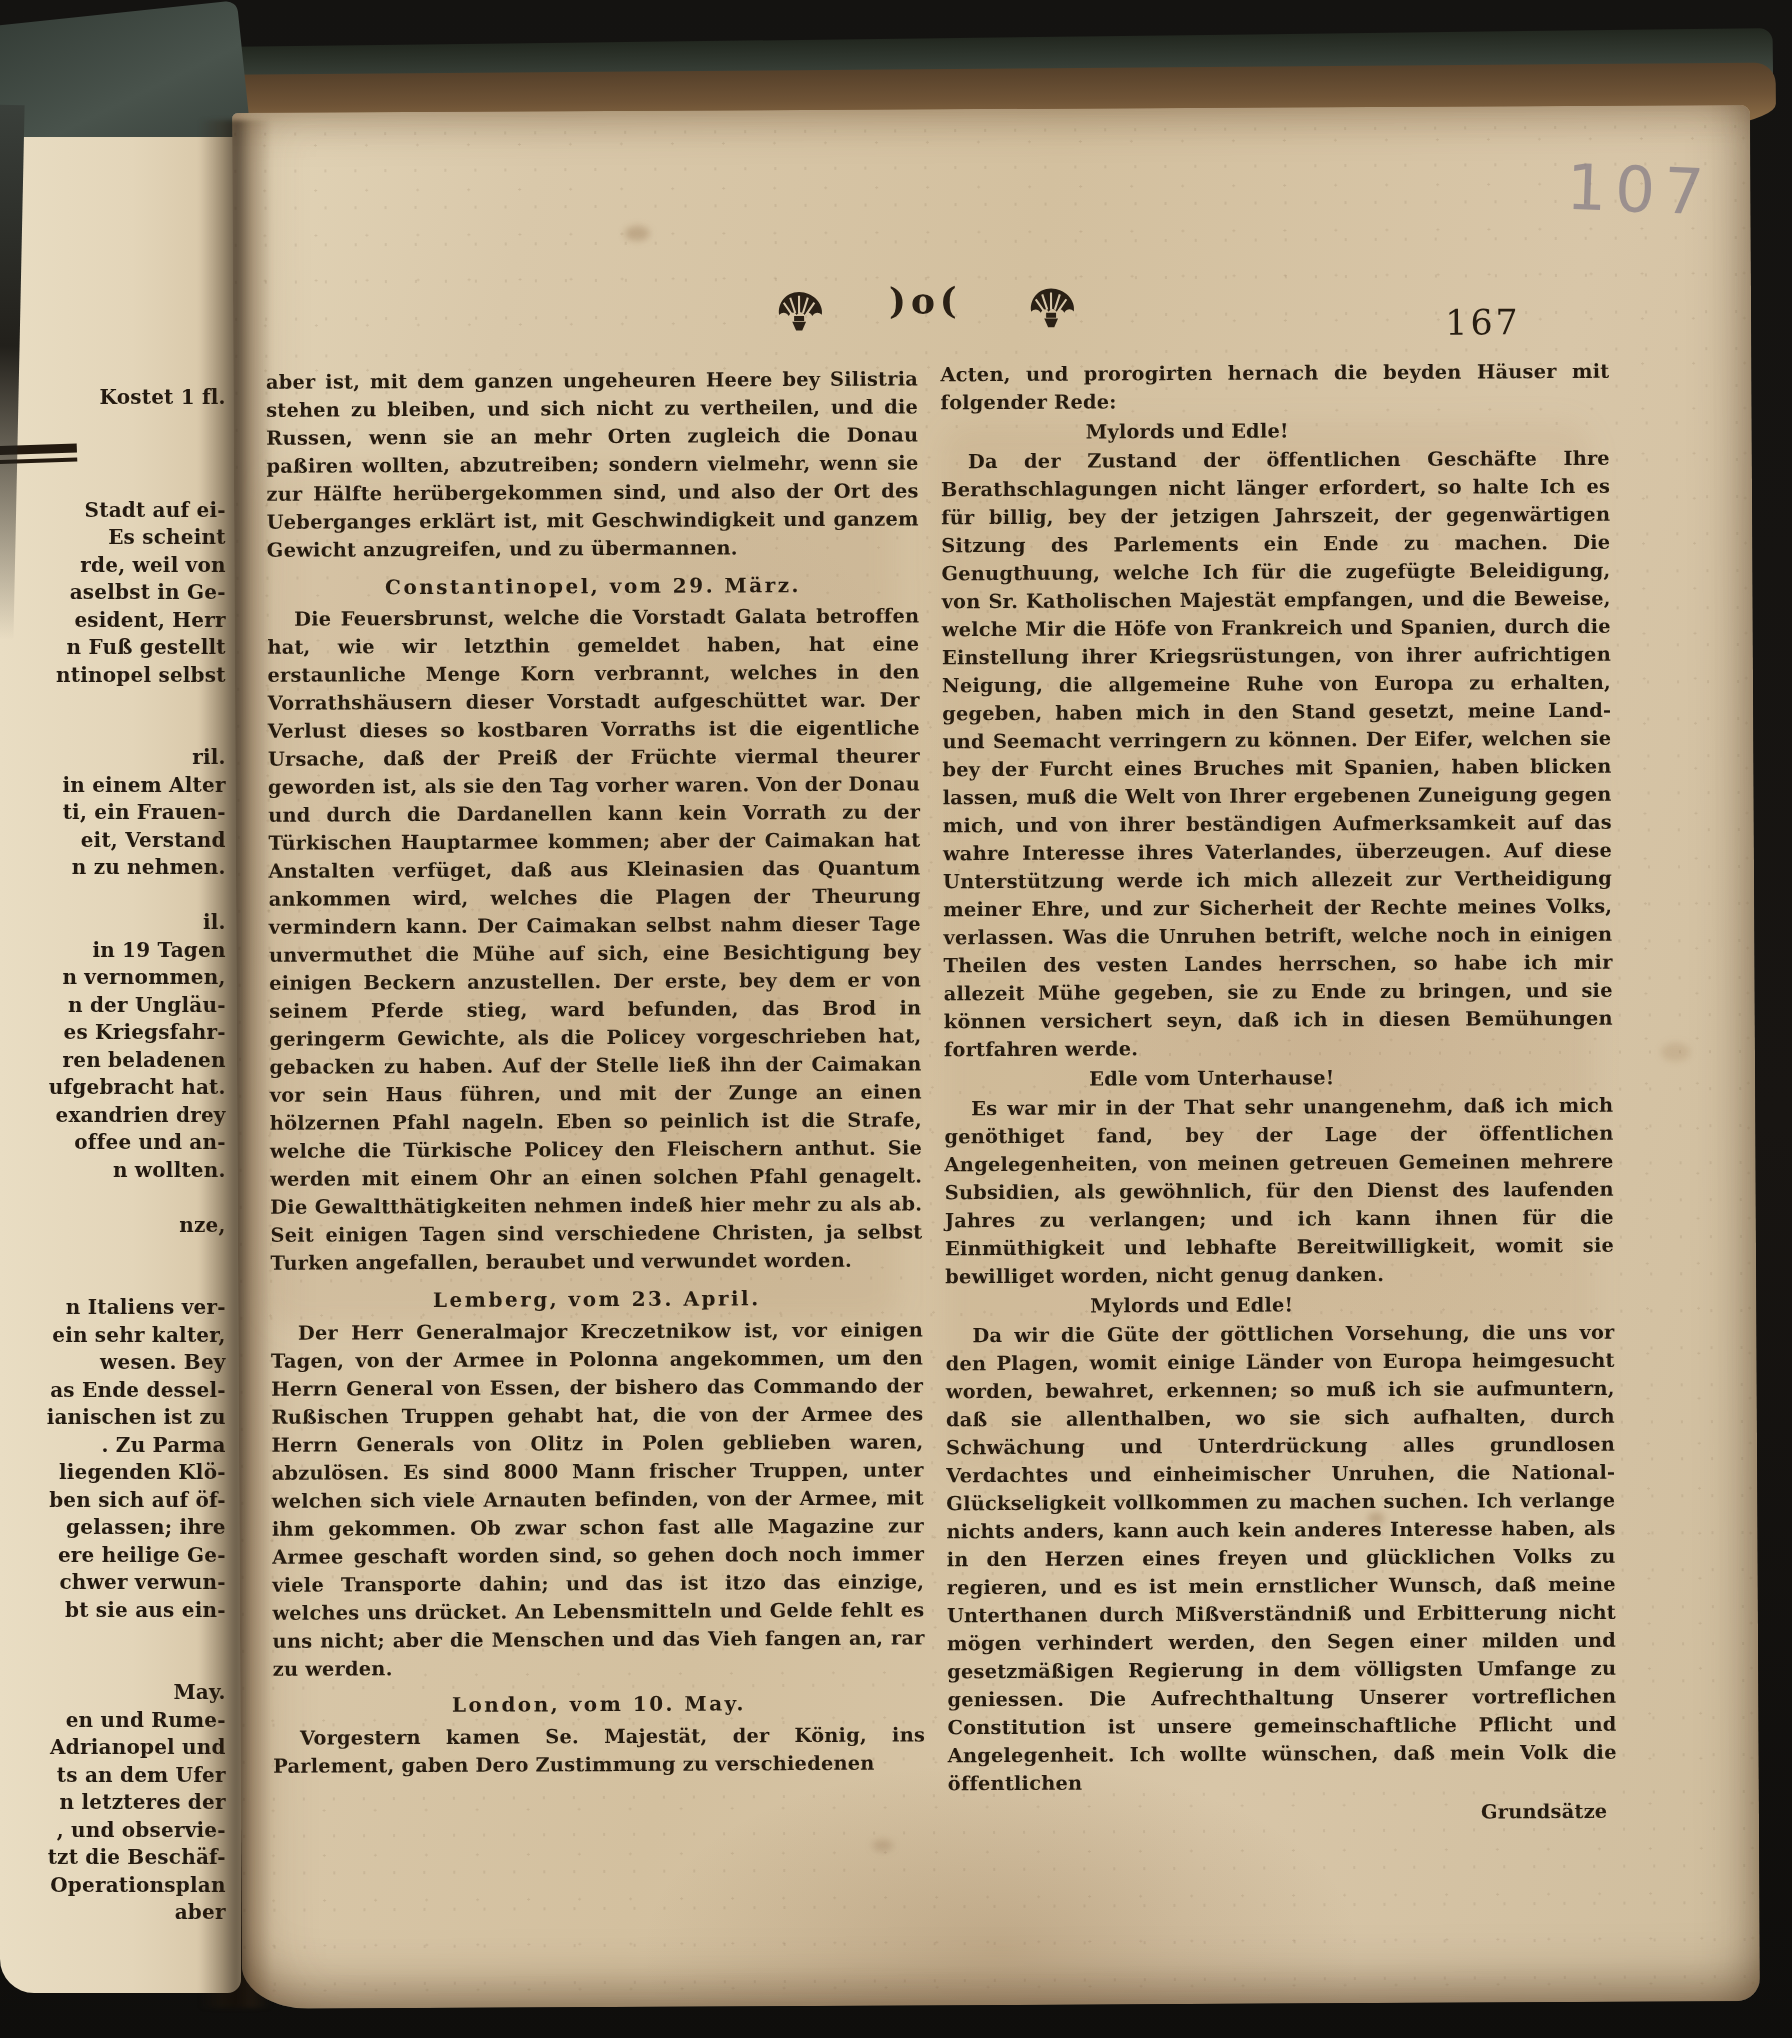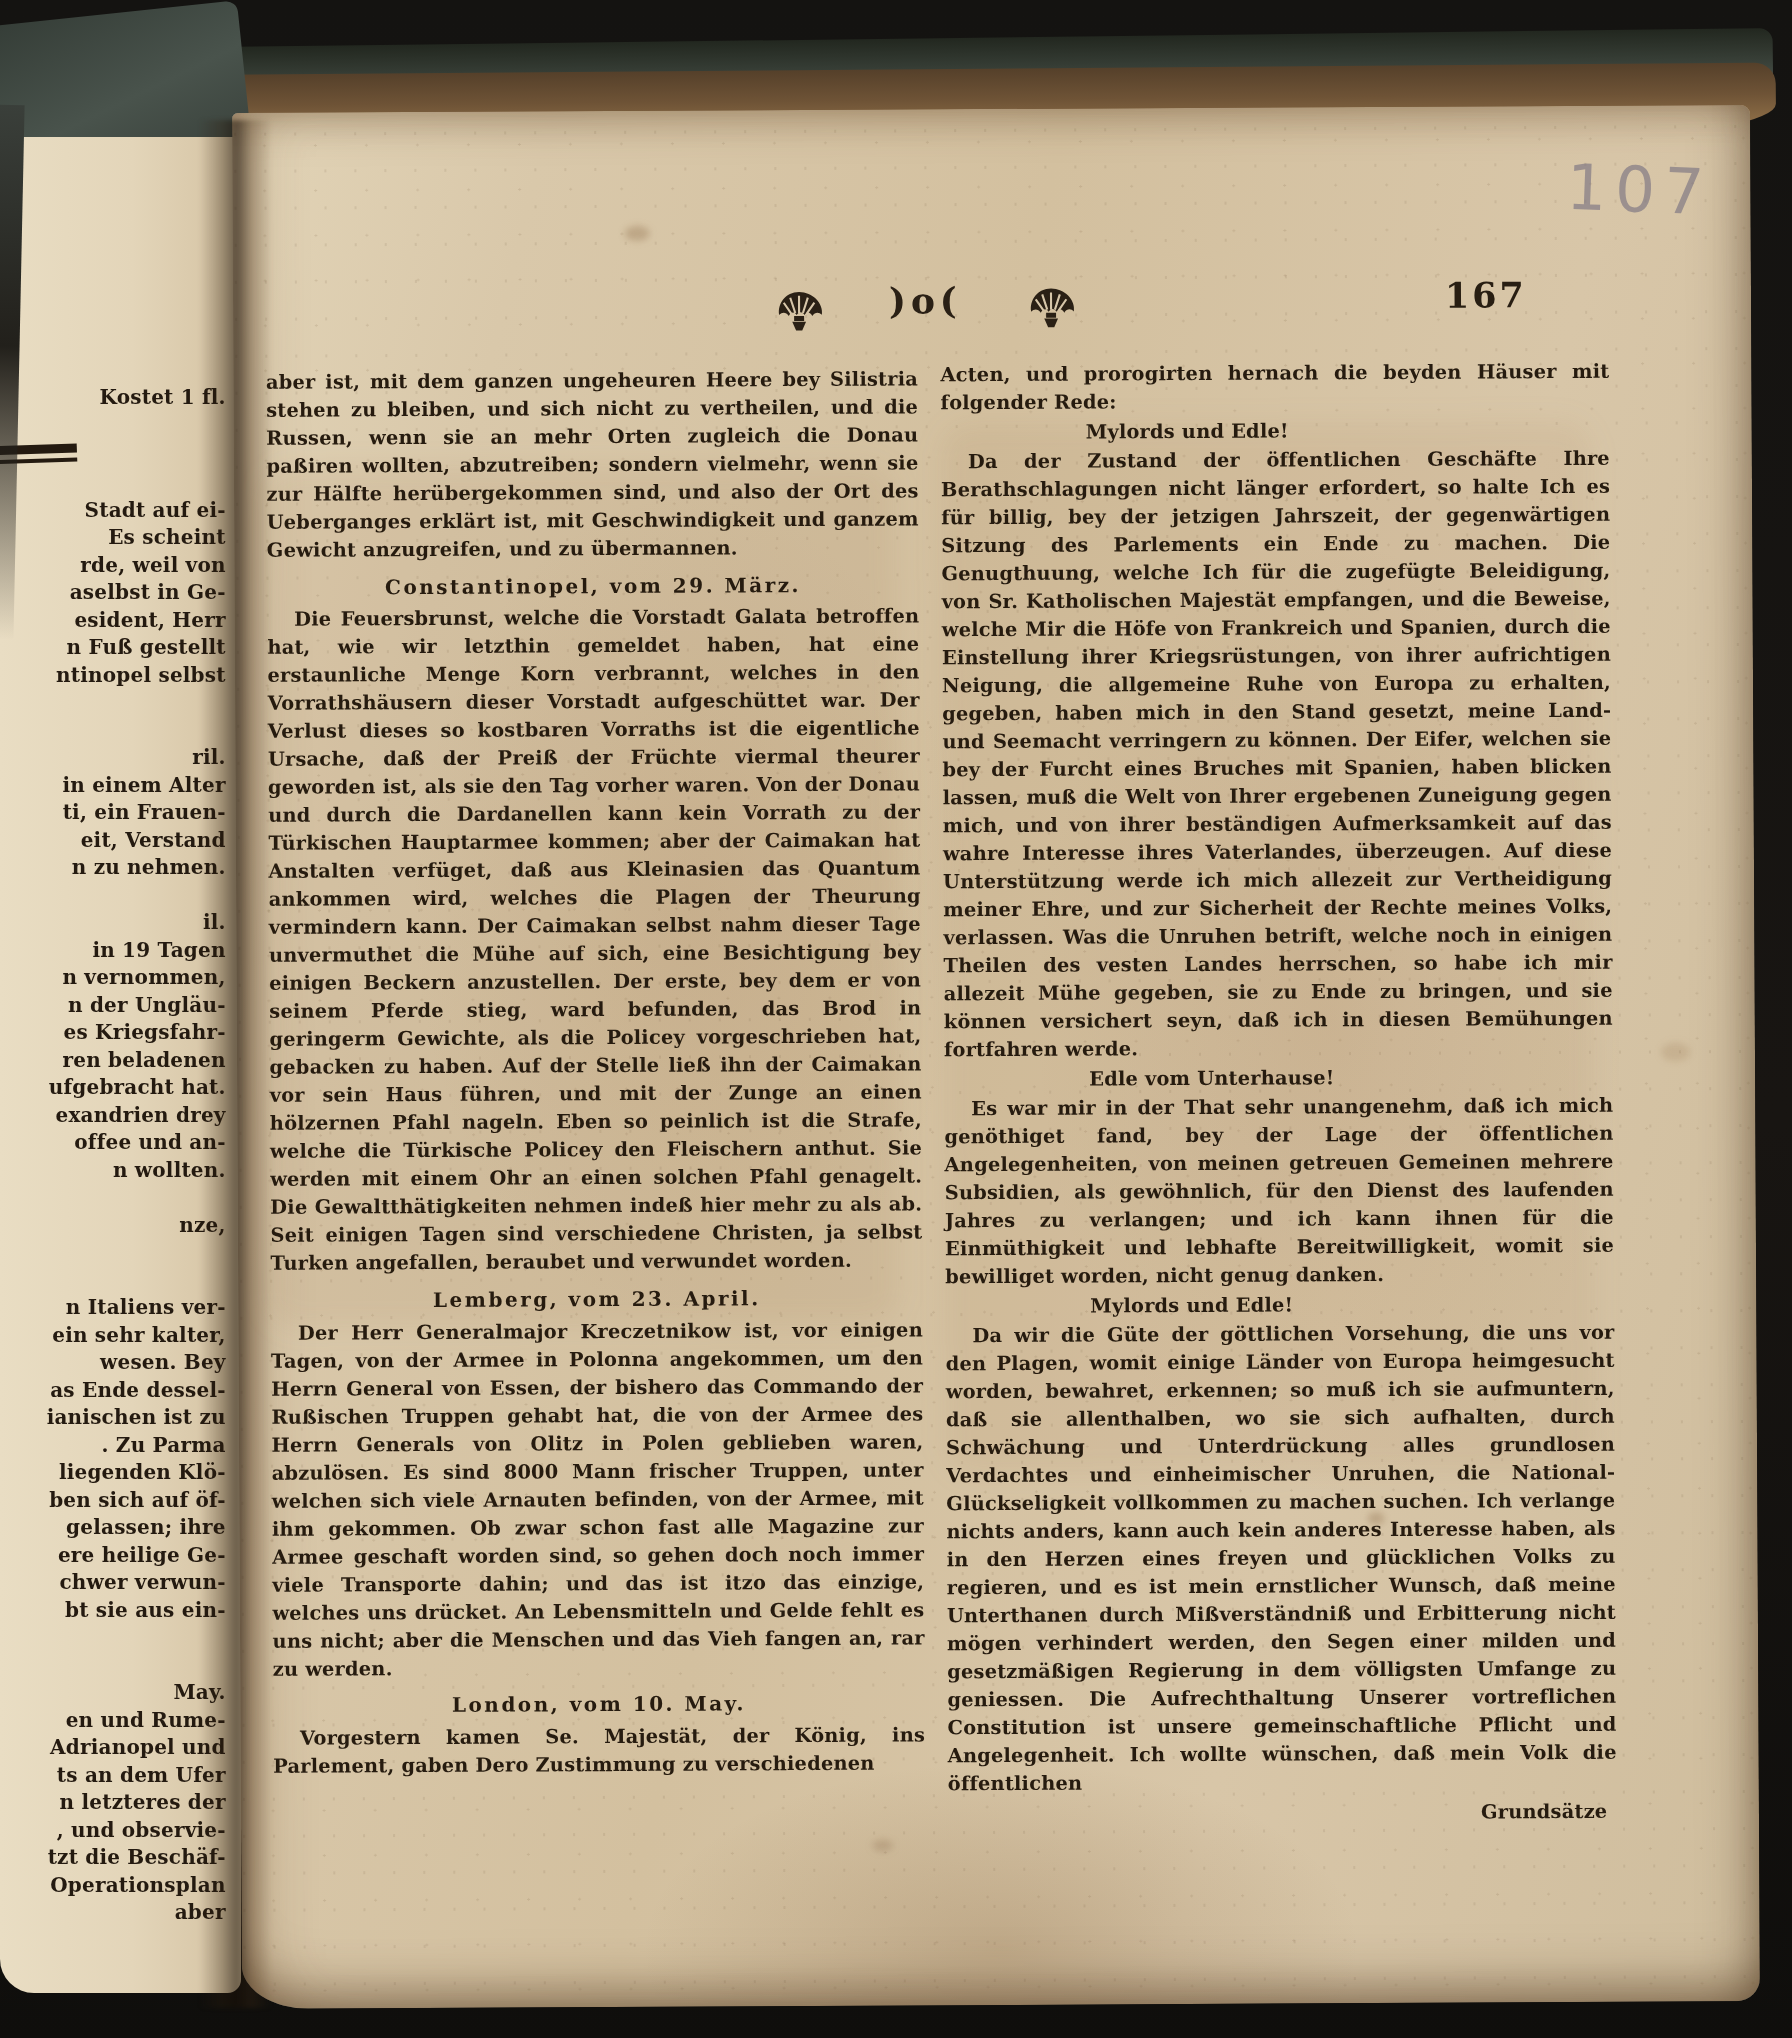--- a/index.html
+++ b/index.html
@@ -52,21 +52,21 @@
   .speckle{position:absolute;inset:0;pointer-events:none;
     background-image:
       radial-gradient(rgba(110,80,50,0.14) 1px,transparent 1.5px),
       radial-gradient(rgba(90,64,40,0.10) 1px,transparent 1.3px);
     background-size:51px 45px,30px 37px;background-position:6.7px 10.5px,18px 2.9px;
     border-radius:inherit;}
   .stain{position:absolute;border-radius:50%;filter:blur(3.8px);pointer-events:none;}
   
   .ornament{position:absolute;}
   .hdr-sep{position:absolute;font-weight:bold;font-size:36px;color:#2a2015;letter-spacing:4.8px;}
-  .pgnum{position:absolute;font-weight:bold;font-size:35px;color:#281e12;letter-spacing:2.9px;}
+  .pgnum{position:absolute;font-weight:normal;font-size:35px;color:#281e12;letter-spacing:2.9px;margin-top:28px;}
   .stamp{position:absolute;font-family:"DejaVu Sans",sans-serif;font-size:63px;font-weight:400;
     color:rgba(118,112,128,0.62);letter-spacing:8.6px;transform:rotate(2.5deg);}
   
   .col{position:absolute;color:#261b0f;font-weight:bold;font-size:19.4px;line-height:28px;
     text-align:justify;letter-spacing:0.2px;}
   .blk{margin:0;}
   .blk.p{text-indent:27px;}
   .blk.p.noindent{text-indent:0;}
   .blk.date{text-align:center;text-indent:0;letter-spacing:2.5px;font-size:20px;
     margin:8.6px 0 4.8px 0;}

